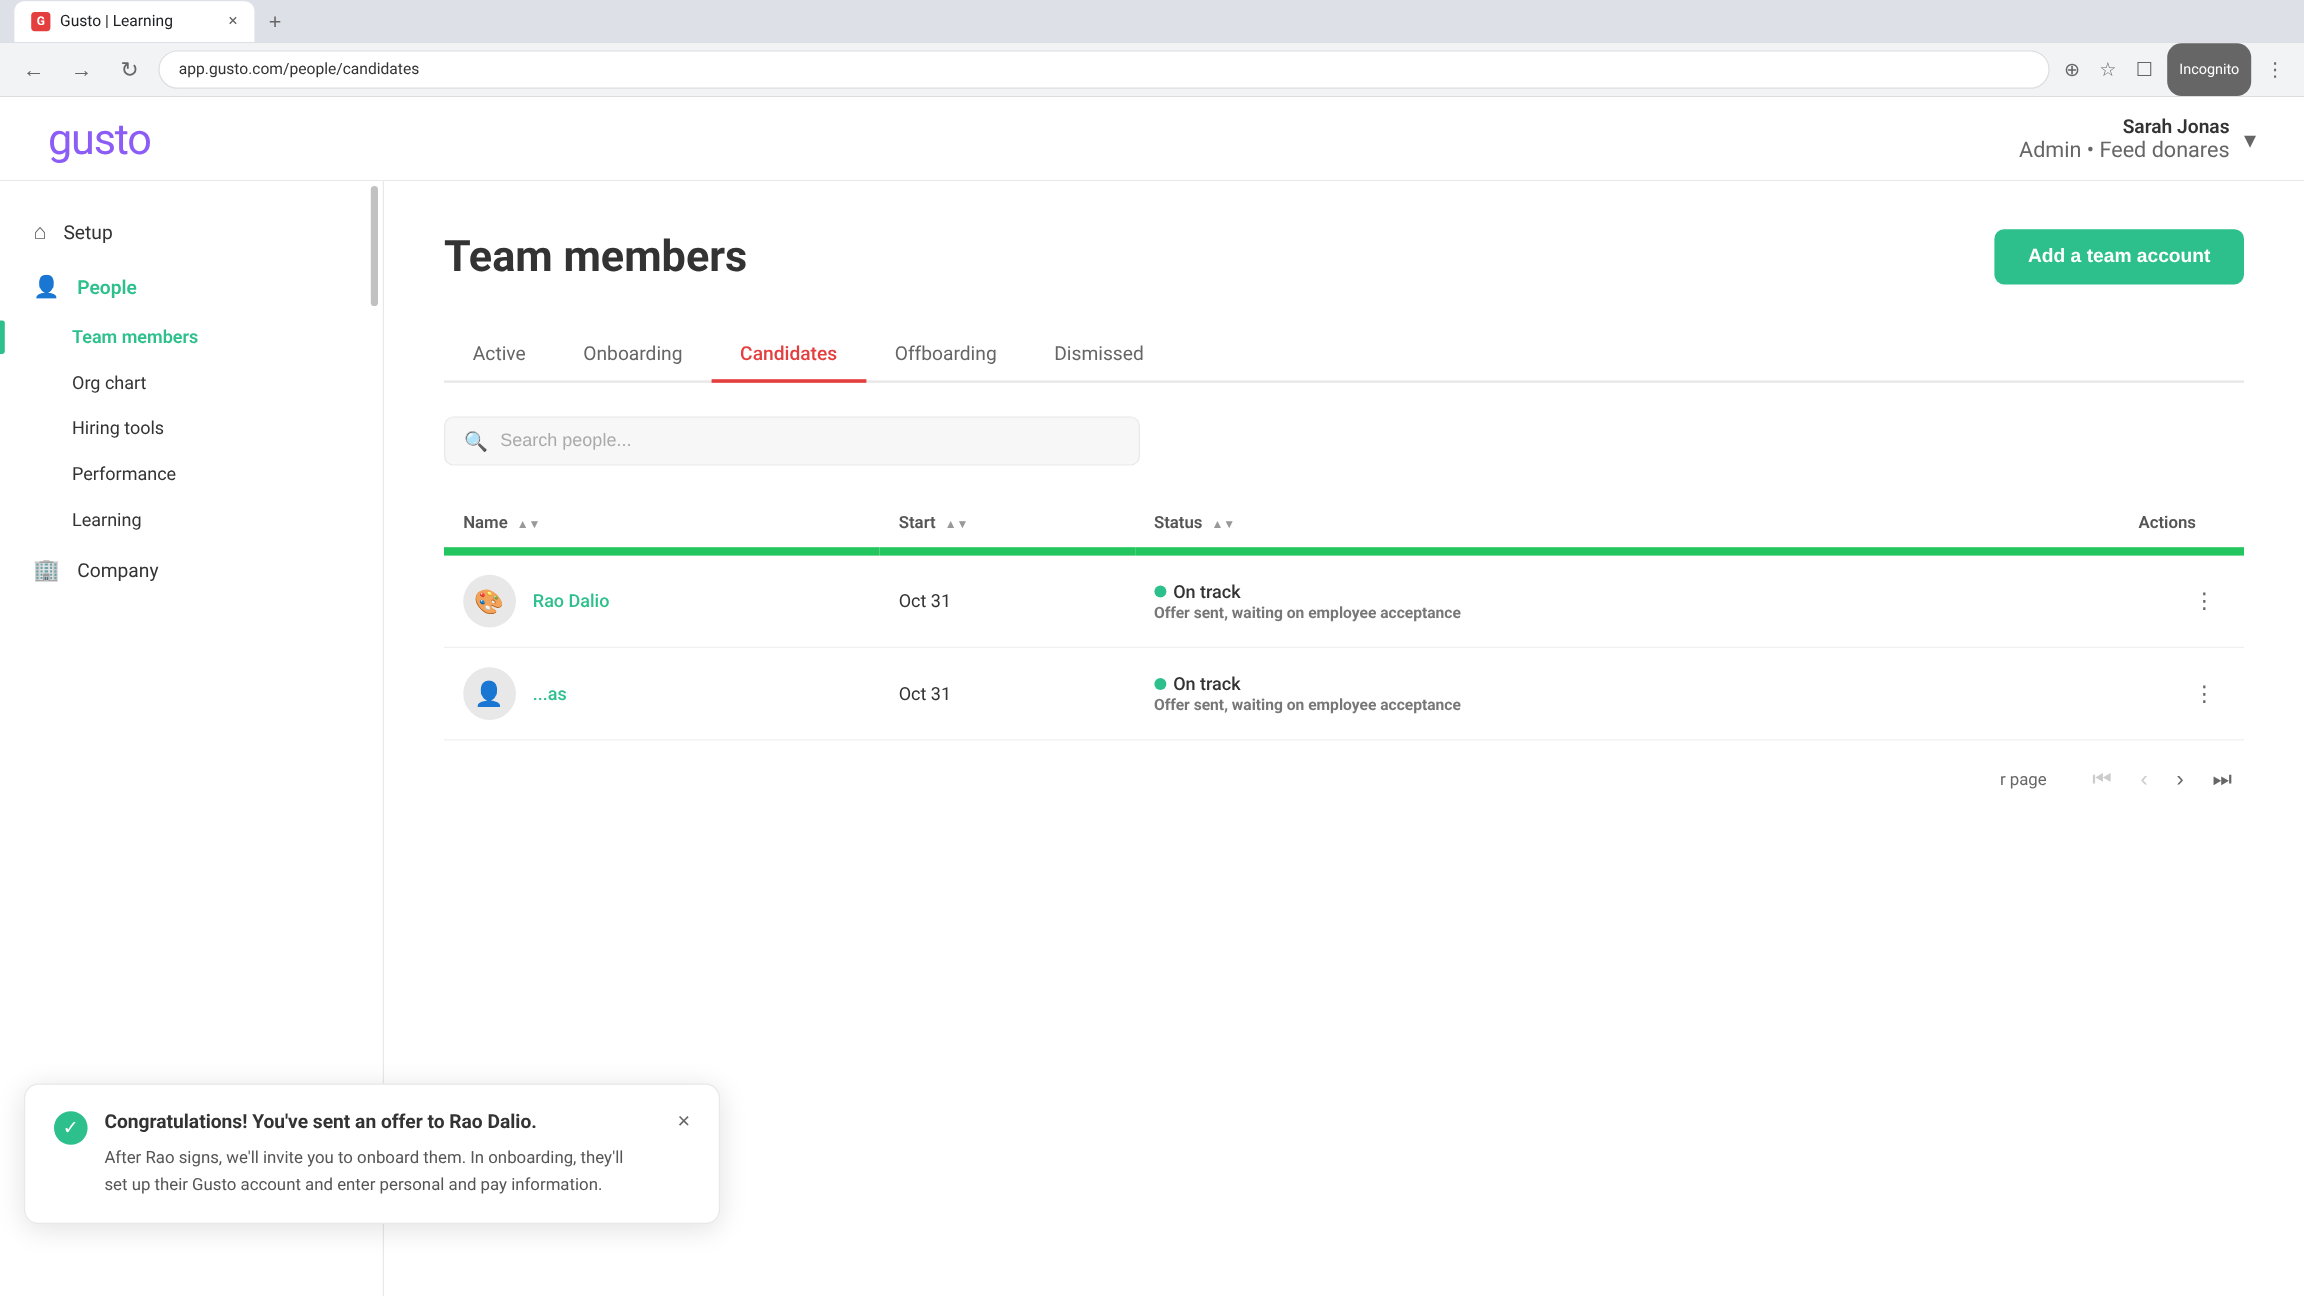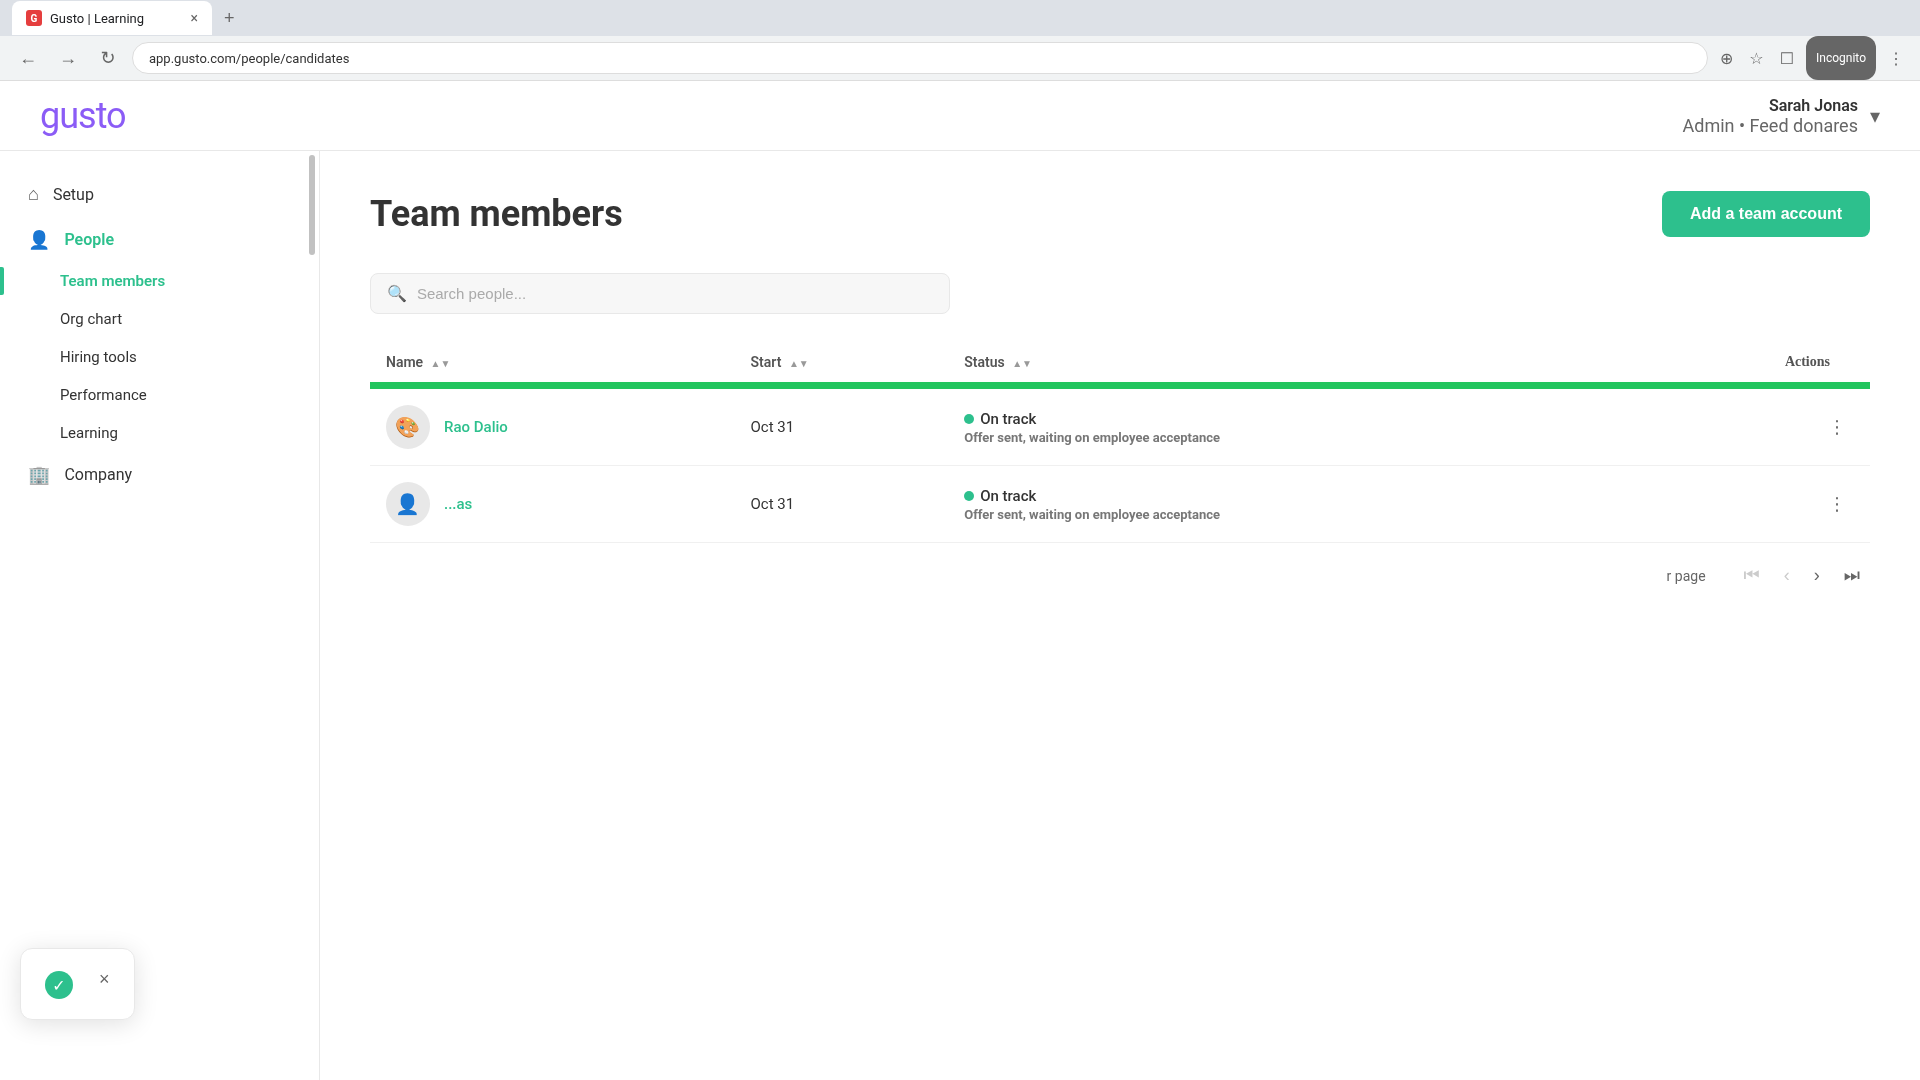--- a/index.html
+++ b/index.html
@@ -172,20 +172,27 @@
     </div>
   </div>
 
   <div class="main-content">
 
     <div class="page-header">
       <h1 class="page-title">Team members</h1>
       <button class="add-btn">Add a team account</button>
     </div>
 
+    <div class="tabs">
+      <div class="tab">Active</div>
+      <div class="tab">Onboarding</div>
+      <div class="tab active">Candidates</div>
+      <div class="tab">Offboarding</div>
+      <div class="tab">Dismissed</div>
+    </div>
 
     <div class="search-container">
       <div class="search-input-wrapper">
         <span class="search-icon-el">🔍</span>
         <input class="search-input" type="text" placeholder="Search people..." style="">
       </div>
     </div>
 
     <table class="table">
       <thead>
@@ -195,21 +202,21 @@
             <span class="sort-arrows">▲▼</span>
           </th>
           <th>
             Start
             <span class="sort-arrows">▲▼</span>
           </th>
           <th>
             Status
             <span class="sort-arrows">▲▼</span>
           </th>
-          <th style="text-align:right; padding-right:40px;font-family:Liberation Serif, serif;">Actions</th>
+          <th style="text-align:right; padding-right:40px;">Actions</th>
         </tr>
       </thead>
       <tbody>
         <tr>
           <td>
             <div class="candidate-name-cell">
               <div class="avatar">🎨</div>
               <a class="candidate-link" href="#">Rao Dalio</a>
             </div>
           </td>
@@ -258,15 +265,19 @@
       <button class="page-btn">›</button>
       <button class="page-btn">⏭</button>
     </div>
 
   </div>
 </div>
 
 <div class="toast">
   <div class="toast-content">
     <div class="toast-icon">✓</div>
+    <div class="toast-body">
+      <div class="toast-title">Congratulations! You've sent an offer to Rao Dalio.</div>
+      <div class="toast-message">After Rao signs, we'll invite you to onboard them. In onboarding, they'll set up their Gusto account and enter personal and pay information.</div>
+    </div>
     <button class="toast-close">×</button>
   </div>
 </div>
 
 </body></html>

